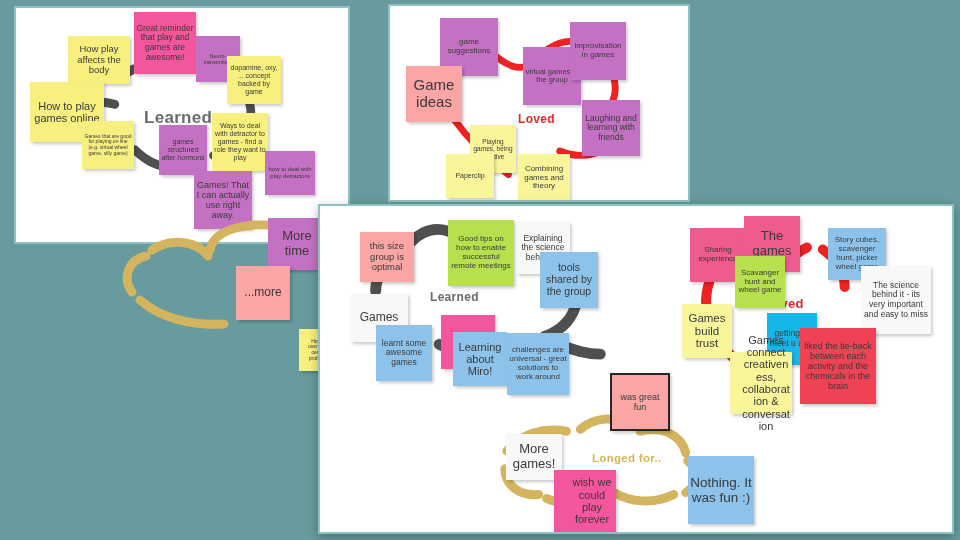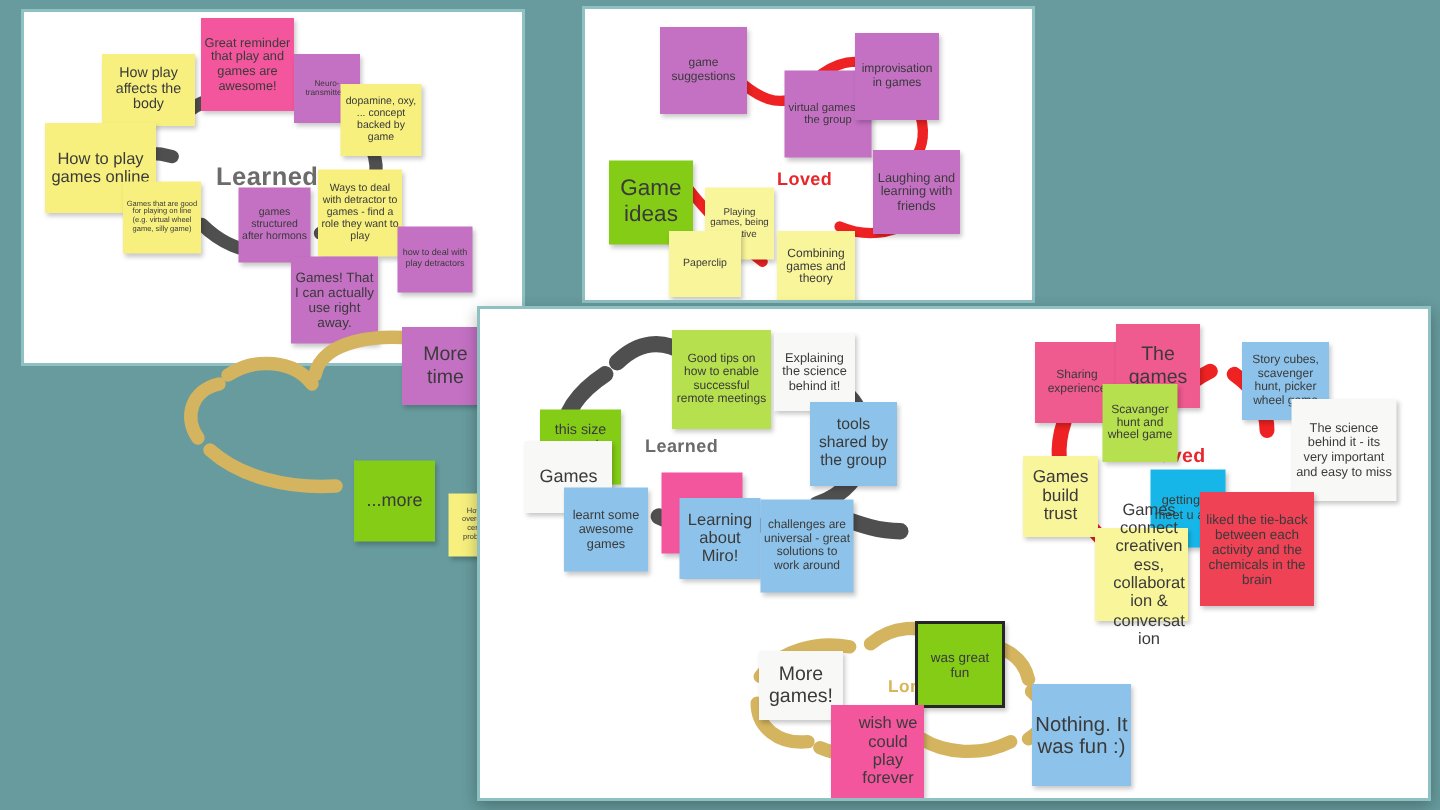--- a/index.html
+++ b/index.html
@@ -36,21 +36,21 @@
     line-height:1.12;
     padding:3px 2px;
     box-shadow:1.5px 2px 3px rgba(0,0,0,.22);
     word-break:break-word;
     hyphens:auto;
   }
   .note span{display:block;width:100%;}
 
   
   .c-yellow {background:#f7f07e;}
-  .c-gold   {background:#84cc16;margin-top:41px;}
+  .c-gold   {background:#fca5a5;}
   .c-purple {background:#c471c4;}
   .c-pink   {background:#f3569d;}
   .c-pink2  {background:#ef5a8f;}
   .c-red    {background:#ef4255;}
   .c-blue   {background:#8dc3ea;}
   .c-cyan   {background:#16b7e8;}
   .c-green  {background:#b6e04d;}
   .c-white  {background:#f8f8f6;}
   .c-lemon  {background:#f9f59a;}
 
@@ -223,21 +223,21 @@
 
       <div class="note c-green" style="left:128px;top:14px;width:66px;height:66px;font-size:8px;">
           <span>Good tips on how to enable successful remote meetings</span>
         </div>
       <div class="note c-gold" style="left:40px;top:26px;width:54px;height:50px;font-size:9.5px;">
           <span>this size group is optimal</span>
         </div>
       <div class="note c-white" style="left:196px;top:16px;width:54px;height:52px;font-size:8.5px;">
           <span>Explaining the science behind it!</span>
         </div>
-      <div class="note c-blue" style="left:220px;top:62px;width:58px;height:56px;font-size:10.5px;">
+      <div class="note c-blue" style="left:220px;top:46px;width:58px;height:56px;font-size:10.5px;">
           <span>tools shared by the group</span>
         </div>
       <div class="note c-white" style="left:30px;top:88px;width:58px;height:48px;font-size:12px;">
           <span>Games</span>
         </div>
       <div class="note c-blue" style="left:56px;top:119px;width:56px;height:56px;font-size:8.5px;">
           <span>learnt some awesome games</span>
         </div>
       <div class="note c-pink" style="left:121px;top:109px;width:54px;height:54px;font-size:13px;">
           <span>miro</span>

